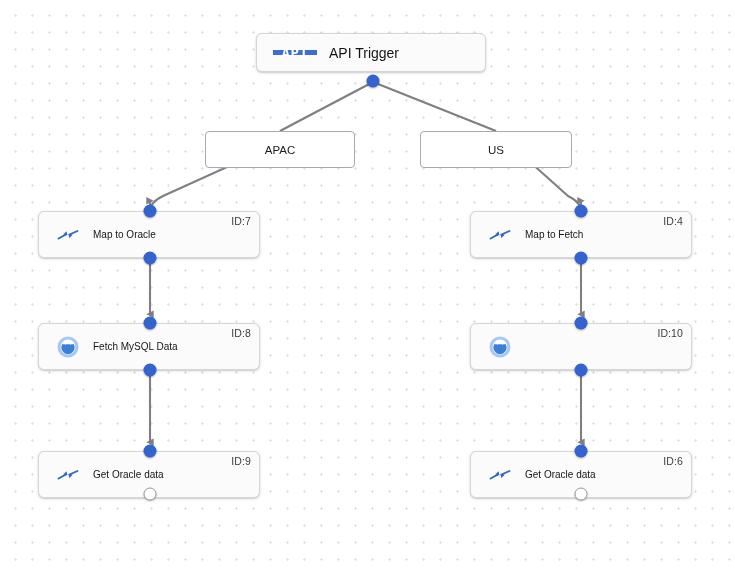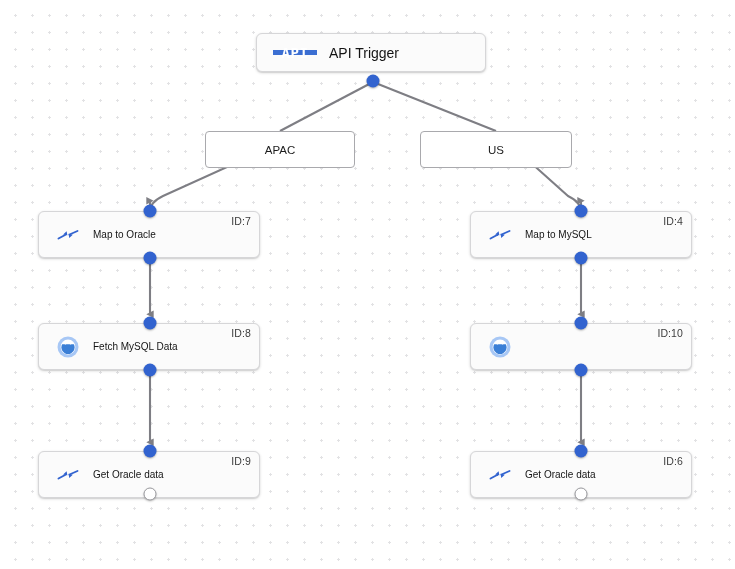--- a/index.html
+++ b/index.html
@@ -236,21 +236,21 @@
     <span class="icon-slot">
       <svg width="22" height="15" viewBox="0 0 22 15">
         <g stroke="#3263cf" stroke-width="1.9" fill="none" stroke-linecap="round">
           <path d="M1.5,11.5 L9,7.5"></path>
           <path d="M20.5,4 L12.5,7.5"></path>
         </g>
         <path d="M9.6,4.2 L10.4,8.3 L6.2,7.4 Z" fill="#3263cf"></path>
         <path d="M12.2,10.9 L11.6,6.8 L15.8,7.8 Z" fill="#3263cf"></path>
       </svg>
     </span>
-    <span class="node-title">Map to MySQL</span>
+    <span class="node-title">Map to Fetch</span>
     <span class="id-label">ID:4</span>
   </div>
   <div class="port filled" style="left:581px; top:211px;"></div>
   <div class="port filled" style="left:581px; top:258px;"></div>
 
   <div class="node step col-right row-fetch">
     <span class="icon-slot">
       <svg width="24" height="24" viewBox="0 0 24 24">
         <circle cx="12" cy="12" r="10.5" fill="#a7c7f5"></circle>
         <circle cx="12" cy="12" r="7.4" fill="#ffffff"></circle>

